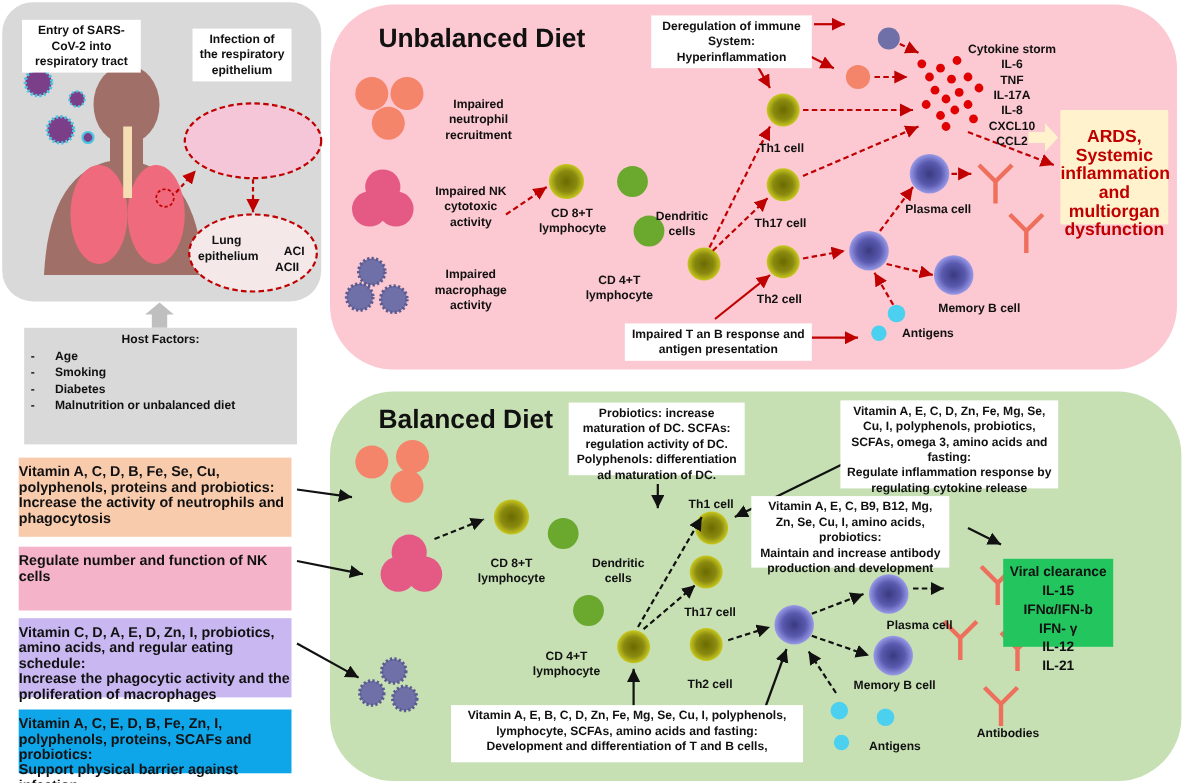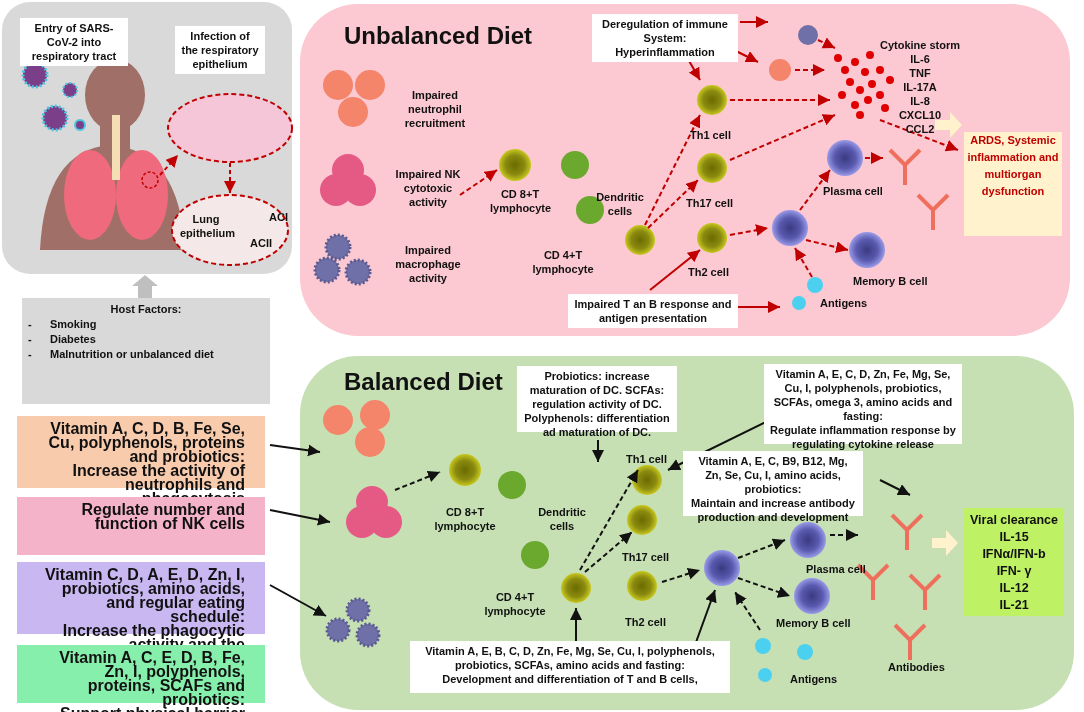--- a/index.html
+++ b/index.html
@@ -8,23 +8,23 @@
   .abs { position: absolute; }
   .panel-gray { left: 2px; top: 2px; width: 290px; height: 272px; background: #d9d9d9; border-radius: 28px; }
   .panel-pink { left: 300px; top: 4px; width: 770px; height: 332px; background: #fcc8d1; border-radius: 58px 58px 58px 58px; }
   .panel-green { left: 300px; top: 356px; width: 774px; height: 354px; background: #c6e0b4; border-radius: 58px; }
   .whitebox { background: #ffffff; text-align: center; font-size: 11px; line-height: 14px; padding: 3px 6px; }
   .label { font-size: 11px; line-height: 14px; text-align: center; }
   .title { font-size: 24px; }
   .host { left: 22px; top: 298px; width: 248px; height: 106px; background: #d9d9d9; font-size: 11px; line-height: 15px; padding: 4px 6px; }
   .host ul { list-style: none; }
   .host li::before { content: "-"; display: inline-block; width: 22px; }
-  .nbox { left: 17px; width: 248px; font-size: 16px; line-height: 14px; text-align: right; padding: 6px 20px; }
-  .ards { left: 964px; top: 100px; width: 98px; height: 104px; background: #fff2cc; color: #c00000; font-size: 11px; line-height: 17px; text-align: center; padding-top: 0; margin-top: 32px; }
-  .viral { left: 964px; top: 508px; width: 100px; height: 108px; background: #bef264; font-size: 12.5px; line-height: 17px; text-align: center; padding-top: 4px; }
+  .nbox { left: 17px; width: 248px; font-size: 13px; line-height: 14px; text-align: left; padding: 6px 0; }
+  .ards { left: 964px; top: 100px; width: 98px; height: 104px; background: #fff2cc; color: #c00000; font-size: 16px; line-height: 17px; text-align: center; padding-top: 16px; }
+  .viral { left: 912px; top: 508px; width: 100px; height: 80px; background: #22c55e; font-size: 12.5px; line-height: 17px; text-align: center; padding-top: 4px; }
   svg.overlay { position: absolute; left: 0; top: 0; }
 </style>
 </head>
 <body>
 
 <div class="abs panel-gray"></div>
 <div class="abs panel-pink"></div>
 <div class="abs panel-green"></div>
 
 <svg class="overlay" width="1084" height="712">
@@ -207,44 +207,45 @@
     <path d="M770,420 L668,470" marker-end="url(#ab)"></path>
     <path d="M880,480 L910,495" marker-end="url(#ab)"></path>
     <path d="M576,645 L576,608" marker-end="url(#ab)"></path>
     <path d="M695,645 L715,590" marker-end="url(#ab)"></path>
   </g>
 </svg>
 
 <div class="abs whitebox" style="left:20px;top:18px;width:108px;">Entry of SARS-CoV-2 into respiratory tract</div>
 <div class="abs whitebox" style="left:175px;top:26px;width:90px;">Infection of the respiratory epithelium</div>
 <div class="abs label" style="left:180px;top:212px;width:52px;">Lung epithelium</div>
-<div class="abs label" style="left:258px;top:210px;margin-left:11px;">ACI</div>
+<div class="abs label" style="left:258px;top:222px;">ACI</div>
 <div class="abs label" style="left:250px;top:236px;">ACII</div>
 
 <div class="abs host">
   <div style="text-align:center;">Host Factors:</div>
   <ul>
+    <li>Age</li>
     <li>Smoking</li>
     <li>Diabetes</li>
     <li>Malnutrition or unbalanced diet</li>
   </ul>
 </div>
 
 <div class="abs nbox" style="top:416px;height:72px;background:#f8cbad;">
   <div>Vitamin A, C, D, B, Fe, Se, Cu, polyphenols, proteins and probiotics:</div>
   <div>Increase the activity of neutrophils and phagocytosis</div>
 </div>
 <div class="abs nbox" style="top:497px;height:58px;background:#f4b3c8;">
   <div>Regulate number and function of NK cells</div>
 </div>
 <div class="abs nbox" style="top:562px;height:72px;background:#c9b7f2;">
   <div>Vitamin C, D, A, E, D, Zn, I, probiotics, amino acids, and regular eating schedule:</div>
   <div>Increase the phagocytic activity and the proliferation of macrophages</div>
 </div>
-<div class="abs nbox" style="top:645px;height:58px;background:#86efac;">
+<div class="abs nbox" style="top:645px;height:58px;background:#0ea5e9;">
   <div>Vitamin A, C, E, D, B, Fe, Zn, I, polyphenols, proteins, SCAFs and probiotics:</div>
   <div>Support physical barrier against infection</div>
 </div>
 
 <div class="abs title" style="left:344px;top:22px;">Unbalanced Diet</div>
 <div class="abs label" style="left:395px;top:88px;width:80px;">Impaired neutrophil recruitment</div>
 <div class="abs label" style="left:388px;top:167px;width:80px;">Impaired NK cytotoxic activity</div>
 <div class="abs label" style="left:388px;top:243px;width:80px;">Impaired macrophage activity</div>
 <div class="abs label" style="left:490px;top:187px;width:60px;">CD 8+T lymphocyte</div>
 <div class="abs label" style="left:592px;top:190px;width:56px;">Dendritic cells</div>
@@ -278,21 +279,21 @@
 <div class="abs whitebox" style="left:517px;top:366px;width:160px;height:66px;">Probiotics: increase maturation of DC. SCFAs: regulation activity of DC. Polyphenols: differentiation ad maturation of DC.</div>
 <div class="abs whitebox" style="left:764px;top:364px;width:198px;height:80px;text-align:center;">
   <div>Vitamin A, E, C, D, Zn, Fe, Mg, Se, Cu, I, polyphenols, probiotics, SCFAs, omega 3, amino acids and fasting:</div>
   <div>Regulate inflammation response by regulating cytokine release</div>
 </div>
 <div class="abs whitebox" style="left:683px;top:451px;width:180px;height:65px;">
   <div>Vitamin A, E, C, B9, B12, Mg, Zn, Se, Cu, I, amino acids, probiotics:</div>
   <div>Maintain and increase antibody production and development</div>
 </div>
 <div class="abs whitebox" style="left:410px;top:641px;width:320px;height:52px;">
-  <div>Vitamin A, E, B, C, D, Zn, Fe, Mg, Se, Cu, I, polyphenols, probiotics, SCFAs, amino acids and fasting:</div>
+  <div>Vitamin A, E, B, C, D, Zn, Fe, Mg, Se, Cu, I, polyphenols, lymphocyte, SCFAs, amino acids and fasting:</div>
   <div>Development and differentiation of T and B cells,</div>
 </div>
 <div class="abs label" style="left:806px;top:562px;">Plasma cell</div>
 <div class="abs label" style="left:776px;top:616px;">Memory B cell</div>
 <div class="abs label" style="left:790px;top:672px;">Antigens</div>
 <div class="abs label" style="left:888px;top:660px;">Antibodies</div>
 <div class="abs viral">
   <div>Viral clearance</div>
   <div>IL-15</div>
   <div>IFNα/IFN-b</div>

